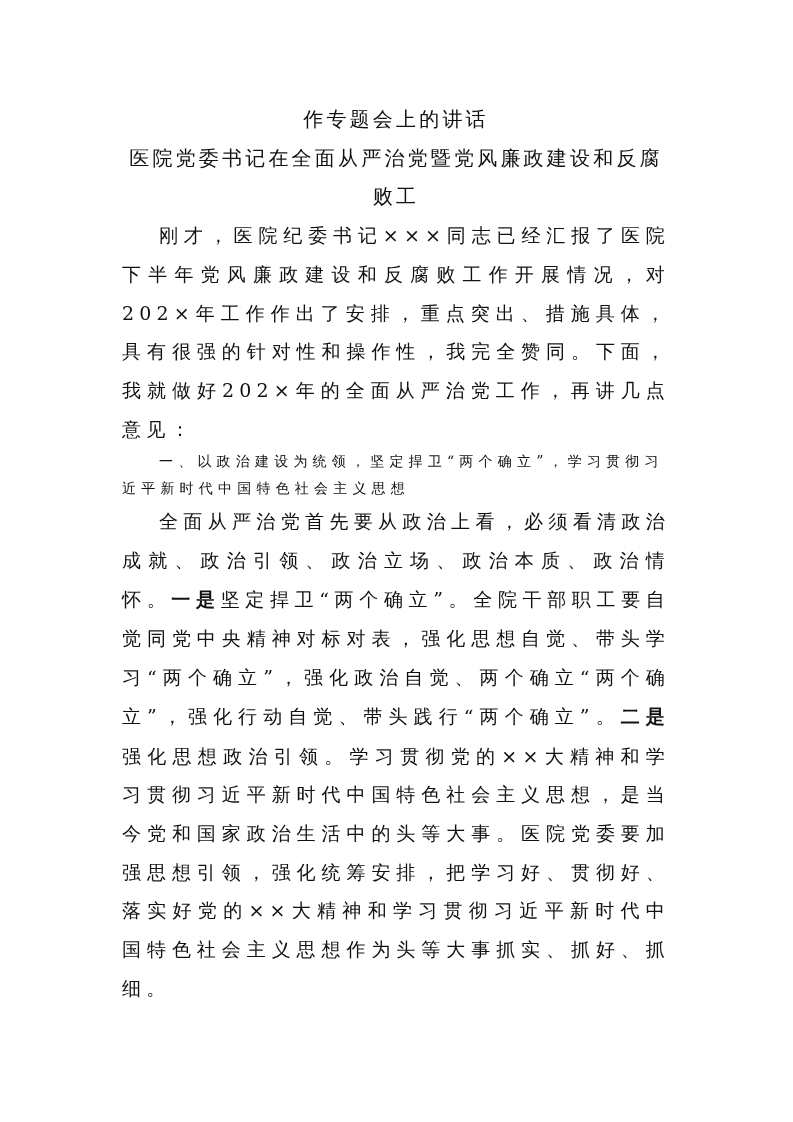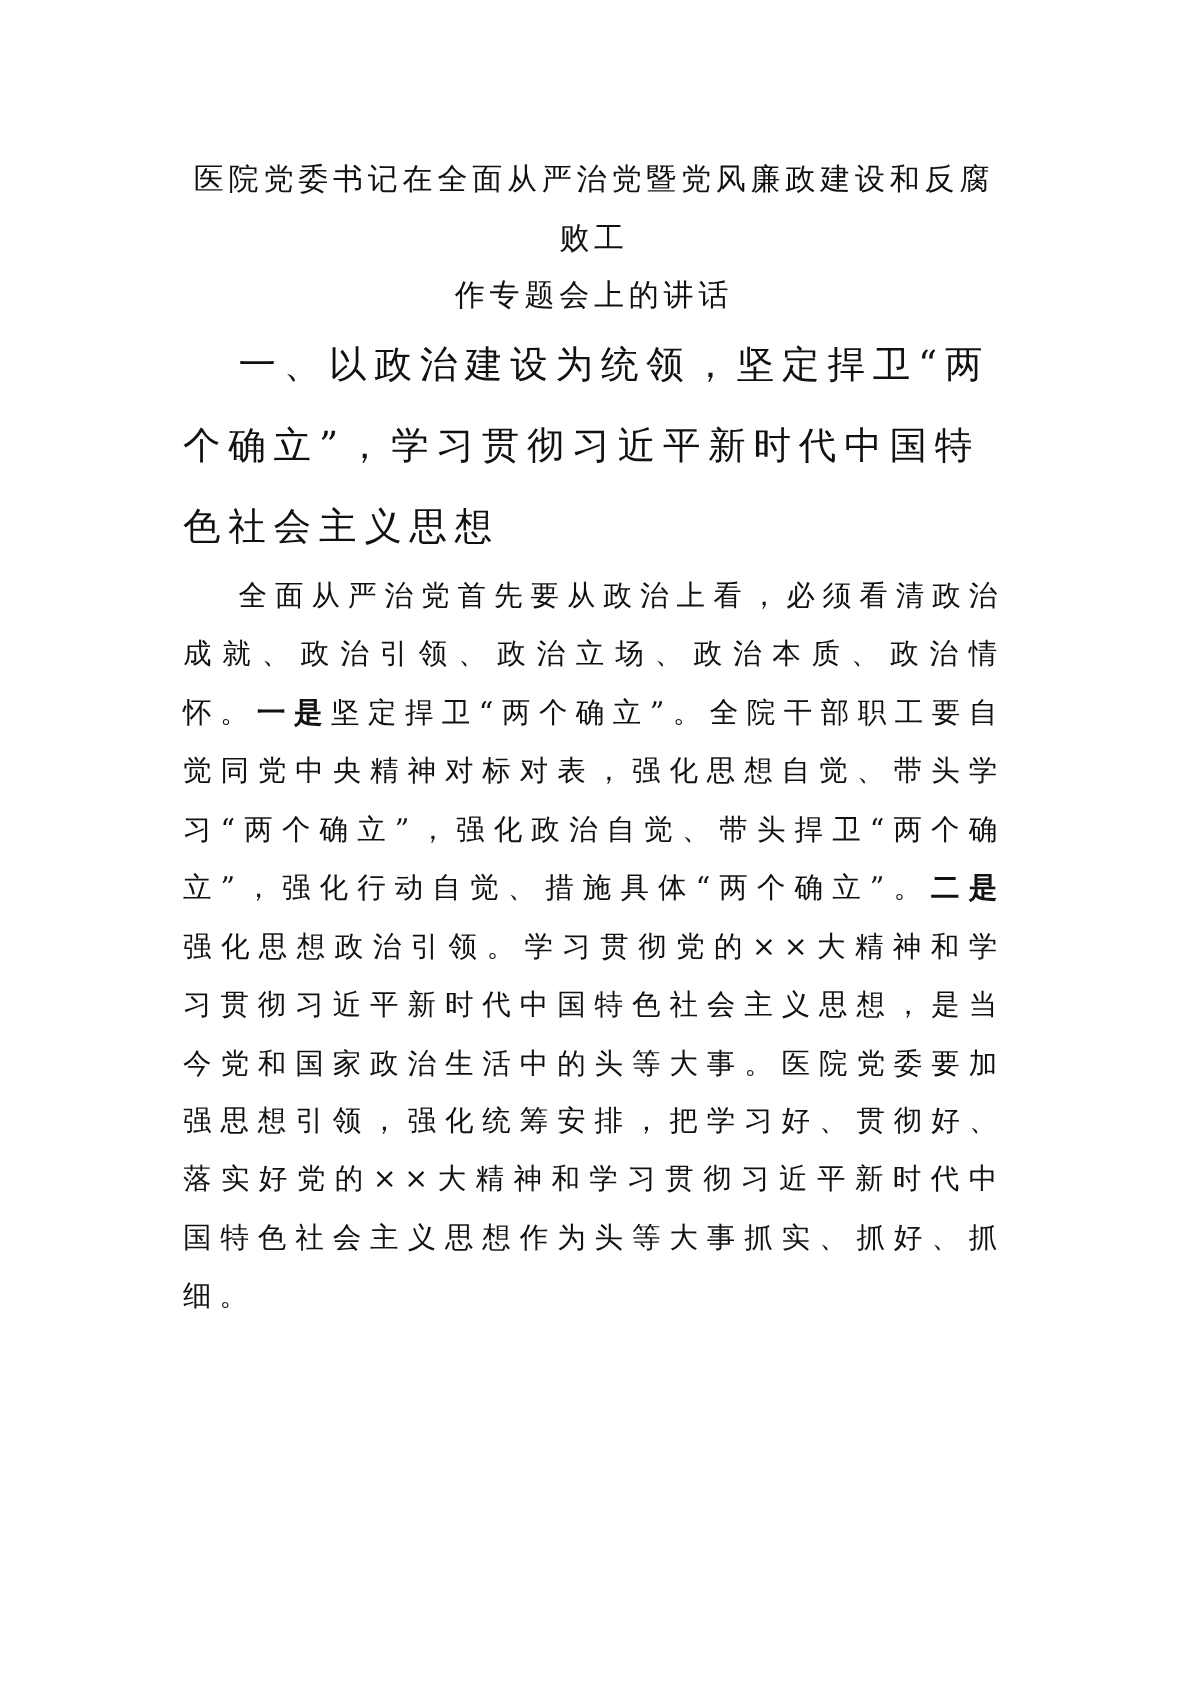--- a/index.html
+++ b/index.html
@@ -36,34 +36,35 @@
       letter-spacing: 5.2px;
       text-align: justify;
       text-indent: 37px;
     }
     .para b {
       font-weight: bold;
       font-family: Liberation Serif, serif;
     }
     .heading {
       margin: 0;
-      font-size: 25px;
-      line-height: 54px;
+      font-size: 14px;
+      line-height: 27px;
       letter-spacing: 5.2px;
       text-indent: 37px;
       font-weight: normal;
     }
   </style>
 </head>
 <body>
 
 <div class="page">
   <h1 class="title">
+    <div>作专题会上的讲话</div>
     <div>医院党委书记在全面从严治党暨党风廉政建设和反腐败工</div>
-    <div>作专题会上的讲话</div>
   </h1>
 
+  <p class="para">刚才，医院纪委书记×××同志已经汇报了医院下半年党风廉政建设和反腐败工作开展情况，对202×年工作作出了安排，重点突出、措施具体，具有很强的针对性和操作性，我完全赞同。下面，我就做好202×年的全面从严治党工作，再讲几点意见：</p>
 
   <h2 class="heading">一、以政治建设为统领，坚定捍卫“两个确立”，学习贯彻习近平新时代中国特色社会主义思想</h2>
 
-  <p class="para"><span>全面从严治党首先要从政治上看，必须看清政治成就、政治引领、政治立场、政治本质、政治情怀。</span><b>一是</b><span>坚定捍卫“两个确立”。全院干部职工要自觉同党中央精神对标对表，强化思想自觉、带头学习“两个确立”，强化政治自觉、带头捍卫“两个确立”，强化行动自觉、措施具体“两个确立”。</span><b>二是</b><span>强化思想政治引领。学习贯彻党的××大精神和学习贯彻习近平新时代中国特色社会主义思想，是当今党和国家政治生活中的头等大事。医院党委要加强思想引领，强化统筹安排，把学习好、贯彻好、落实好党的××大精神和学习贯彻习近平新时代中国特色社会主义思想作为头等大事抓实、抓好、抓细。</span></p>
+  <p class="para"><span>全面从严治党首先要从政治上看，必须看清政治成就、政治引领、政治立场、政治本质、政治情怀。</span><b>一是</b><span>坚定捍卫“两个确立”。全院干部职工要自觉同党中央精神对标对表，强化思想自觉、带头学习“两个确立”，强化政治自觉、两个确立“两个确立”，强化行动自觉、带头践行“两个确立”。</span><b>二是</b><span>强化思想政治引领。学习贯彻党的××大精神和学习贯彻习近平新时代中国特色社会主义思想，是当今党和国家政治生活中的头等大事。医院党委要加强思想引领，强化统筹安排，把学习好、贯彻好、落实好党的××大精神和学习贯彻习近平新时代中国特色社会主义思想作为头等大事抓实、抓好、抓细。</span></p>
 
 </div>
 
 </body></html>

